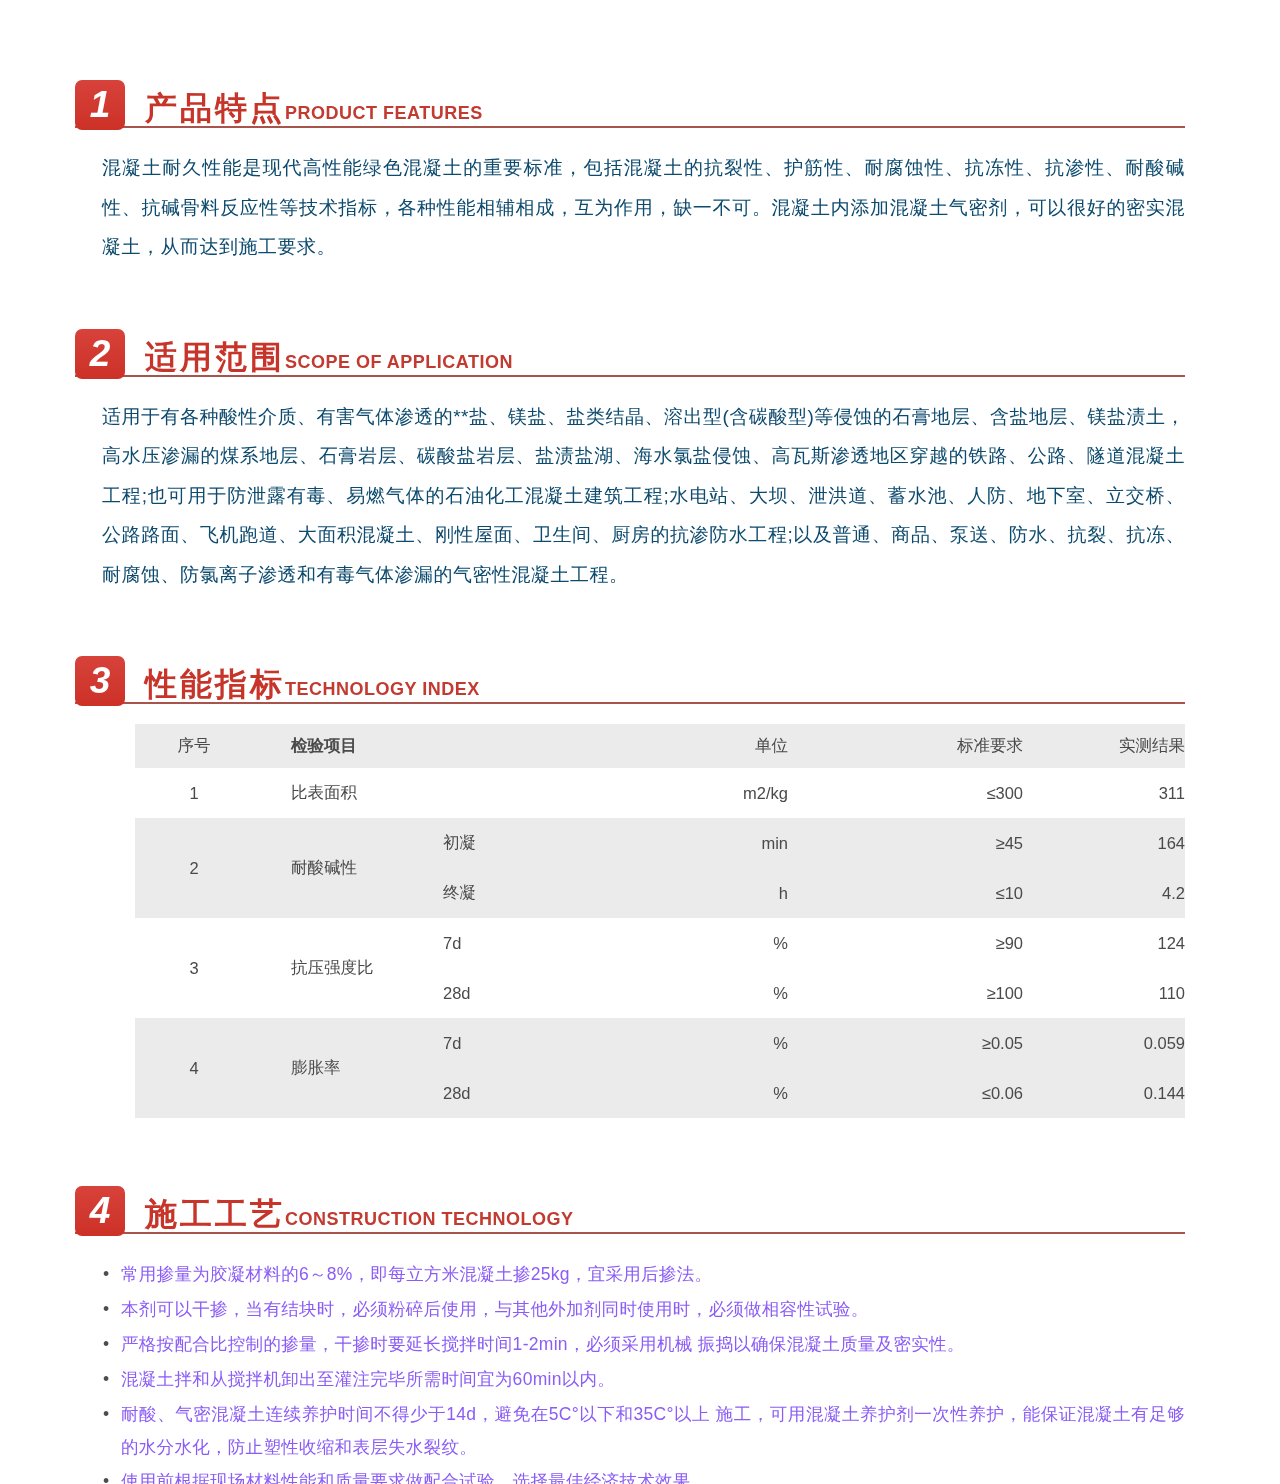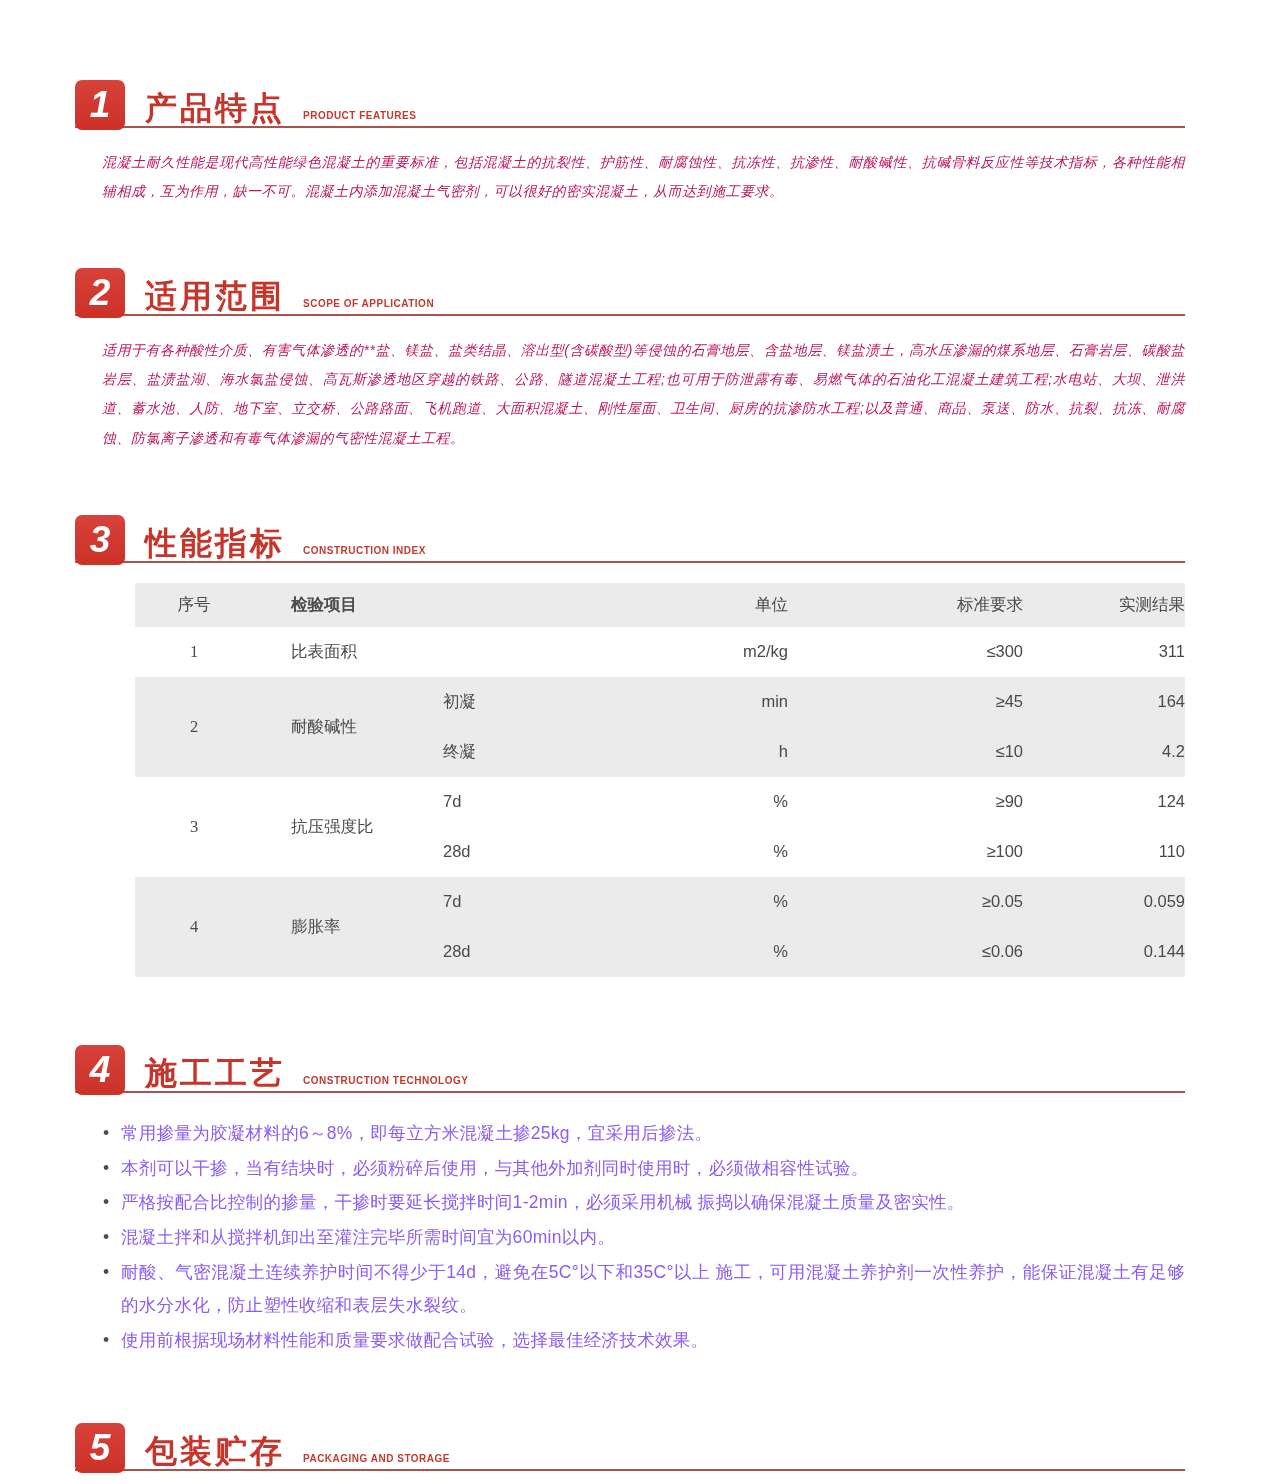--- a/index.html
+++ b/index.html
@@ -32,33 +32,32 @@
   }
   .sec-titles{display:flex;align-items:baseline;margin-left:20px;padding-bottom:2px;}
   .sec-title{
     color:#c6342a;
     font-size:32px;font-weight:bold;letter-spacing:3px;
     line-height:1;
     margin-top:40px;
   }
   .sec-sub{
     color:#c23a30;
-    font-size:10px;font-weight:bold;letter-spacing:0.5px;
-    margin-left:18px;
+    font-size:18px;font-weight:bold;letter-spacing:0.5px;
+    margin-left:0;
   }
 
   
   .para{
     margin:20px 0 34px 27px;
-    font-size:14px;
+    font-size:19px;
     line-height:2.08;
     text-align:justify;
-    color:#be185d;
+    color:#0c4a6e;
     letter-spacing:0.5px;
-    font-style:italic;
   }
 
   
   .bullets{
     list-style:none;
     margin:24px 0 30px 27px;
     padding:0;
     font-size:17.5px;
     color:#8b5cf6;
     letter-spacing:0.3px;
@@ -98,21 +97,21 @@
     height:44px;
     padding:0;
     vertical-align:middle;
   }
   .perf-table td{
     height:50px;
     padding:0;
     vertical-align:middle;
     text-align:left;
   }
-  .perf-table .t-no{text-align:center;font-family:Liberation Serif, serif;}
+  .perf-table .t-no{text-align:center;}
   .perf-table .t-item{padding-left:38px;}
   .perf-table th.t-item{padding-left:38px;font-weight:bold;}
   .perf-table .t-unit,.perf-table .t-std,.perf-table .t-res{padding-left:22px;text-align:right;}
   .perf-table tr.stripe td{background:#ebebeb;}
   .perf-table tr.plain td{background:#ffffff;}
 </style>
 </head>
 <body>
 
 <div class="page">
@@ -137,21 +136,21 @@
       </div>
     </div>
     <p class="para">适用于有各种酸性介质、有害气体渗透的**盐、镁盐、盐类结晶、溶出型(含碳酸型)等侵蚀的石膏地层、含盐地层、镁盐渍土，高水压渗漏的煤系地层、石膏岩层、碳酸盐岩层、盐渍盐湖、海水氯盐侵蚀、高瓦斯渗透地区穿越的铁路、公路、隧道混凝土工程;也可用于防泄露有毒、易燃气体的石油化工混凝土建筑工程;水电站、大坝、泄洪道、蓄水池、人防、地下室、立交桥、公路路面、飞机跑道、大面积混凝土、刚性屋面、卫生间、厨房的抗渗防水工程;以及普通、商品、泵送、防水、抗裂、抗冻、耐腐蚀、防氯离子渗透和有毒气体渗漏的气密性混凝土工程。</p>
   </section>
 
   <section>
     <div class="sec-head">
       <div class="badge">3</div>
       <div class="sec-titles">
         <span class="sec-title">性能指标</span>
-        <span class="sec-sub">CONSTRUCTION INDEX</span>
+        <span class="sec-sub">TECHNOLOGY INDEX</span>
       </div>
     </div>
 
     <table class="perf-table">
       <colgroup>
         <col class="c-no">
           <col class="c-item">
           <col class="c-sub">
         <col class="c-unit">
           <col class="c-std">

